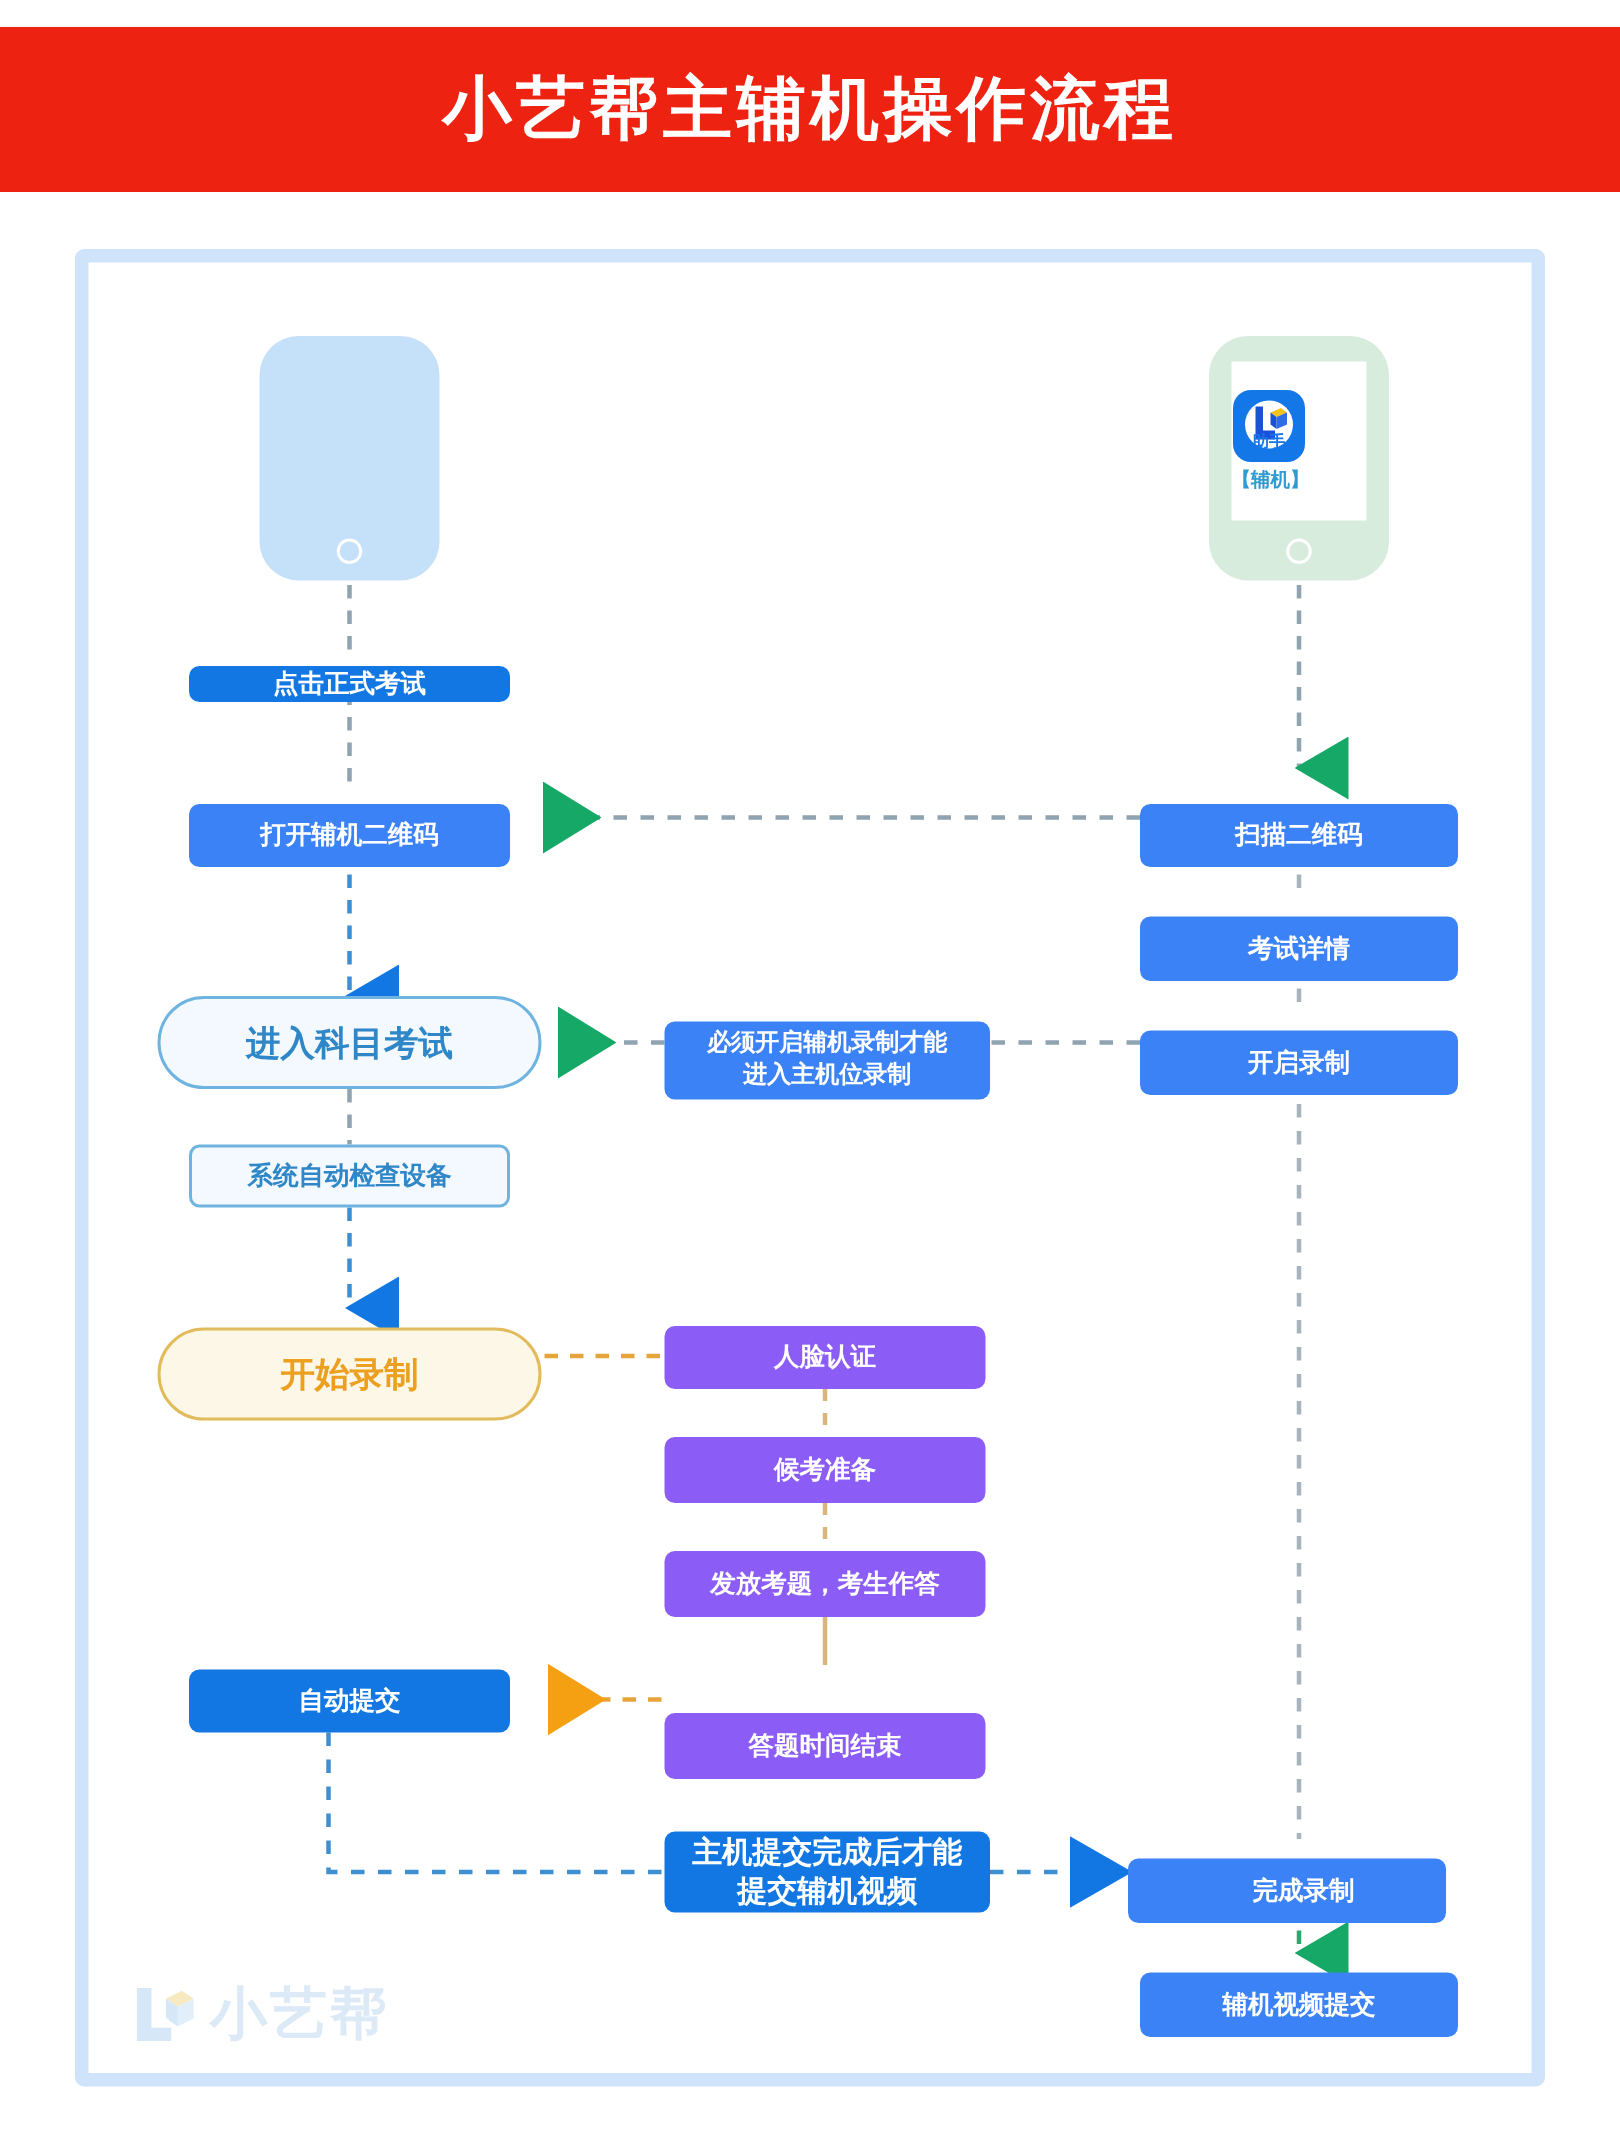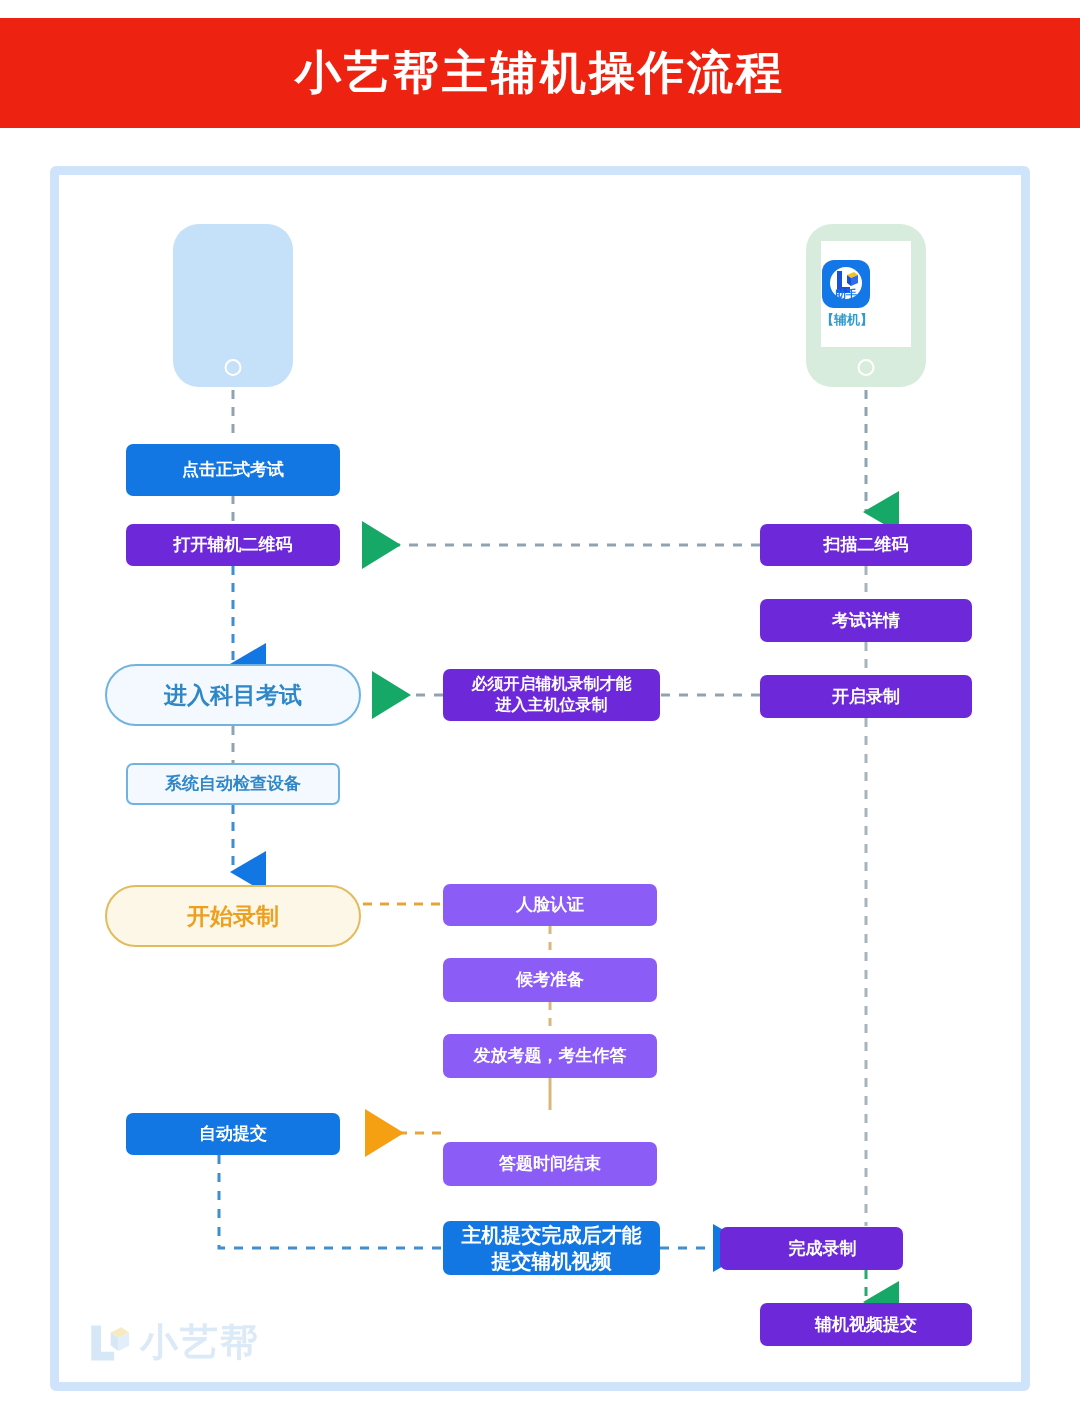--- a/index.html
+++ b/index.html
@@ -52,21 +52,21 @@
   
   .node{
     position:absolute;box-sizing:border-box;
     display:flex;align-items:center;justify-content:center;
     text-align:center;line-height:1.25;
     font-size:17px;font-weight:bold;
   }
   .node.rect{border-radius:7px;}
   .node.pill{border-radius:40px;}
   .n-blue{background:#1277e3;color:#ffffff;}
-  .n-green{background:#6d28d9;color:#ffffff;}
+  .n-green{background:#3b82f6;color:#ffffff;margin-top:12px;}
   .n-orange{background:#8b5cf6;color:#ffffff;}
   .n-ghost-blue{background:#f3f9ff;border:2px solid #6fb4e0;color:#2f87c8;}
   .n-ghost-orange{background:#fdf7e8;border:2px solid #e2bb5c;color:#eda01f;margin-top:12px;}
   .n-pill-blue{font-size:23px;}
   .n-pill-orange{font-size:23px;}
   .node.two-line{line-height:1.3;}
 
   
   .watermark{
     position:absolute;left:86px;top:1317px;
@@ -145,21 +145,21 @@
       <path d="M26,16 L33,13 L37,16 L30,19 Z" fill="#f5c21b"></path>
       <path d="M26,16 L26,24 L30,27 L30,19 Z" fill="#1b50d8"></path>
       <path d="M30,19 L37,16 L37,24 L30,27 Z" fill="#2f6ce8"></path>
       <text x="25" y="39" font-size="11" font-weight="bold" fill="#1477e8" text-anchor="middle" font-family="'Liberation Sans',sans-serif">助手</text>
     </svg>
     <div class="phone-label">【辅机】</div>
   </div>
   <div class="phone-home"></div>
 </div>
 
-<div class="node rect n-blue" style="left:126px;top:444px;width:214px;height:52px;">点击正式考试</div>
+<div class="node rect n-blue" style="left:126px;top:444px;width:214px;height:24px;">点击正式考试</div>
 
 <div class="node rect n-green" style="left:126px;top:524px;width:214px;height:42px;">打开辅机二维码</div>
 
 <div class="node pill n-ghost-blue n-pill-blue" style="left:105px;top:664px;width:256px;height:62px;">进入科目考试</div>
 
 <div class="node rect n-ghost-blue" style="left:126px;top:763px;width:214px;height:42px;">系统自动检查设备</div>
 
 <div class="node pill n-ghost-orange n-pill-orange" style="left:105px;top:873px;width:256px;height:62px;">开始录制</div>
 
 <div class="node rect n-blue" style="left:126px;top:1113px;width:214px;height:42px;">自动提交</div>
@@ -181,21 +181,21 @@
   <span>主机提交完成后才能</span>
   <span>提交辅机视频</span>
 </div>
 
 <div class="node rect n-green" style="left:760px;top:524px;width:212px;height:42px;">扫描二维码</div>
 
 <div class="node rect n-green" style="left:760px;top:599px;width:212px;height:43px;">考试详情</div>
 
 <div class="node rect n-green" style="left:760px;top:675px;width:212px;height:43px;">开启录制</div>
 
-<div class="node rect n-green" style="left:720px;top:1227px;width:183px;height:43px;padding-left:22px;">完成录制</div>
+<div class="node rect n-green" style="left:752px;top:1227px;width:212px;height:43px;padding-left:22px;">完成录制</div>
 
 <div class="node rect n-green" style="left:760px;top:1303px;width:212px;height:43px;">辅机视频提交</div>
 
 <div class="watermark">
   <svg width="44" height="44" viewBox="0 0 50 48">
     <path d="M6,4 L17,4 L17,34 L32,34 L32,44 L6,44 Z" fill="#d6e7f7"></path>
     <path d="M28,12 L40,6 L49,12 L37,18 Z" fill="#f7e9c0"></path>
     <path d="M28,12 L28,27 L37,33 L37,18 Z" fill="#d6e7f7"></path>
     <path d="M37,18 L49,12 L49,27 L37,33 Z" fill="#e3eefb"></path>
     <rect x="20" y="26" width="2" height="7" fill="#ffffff"></rect>

